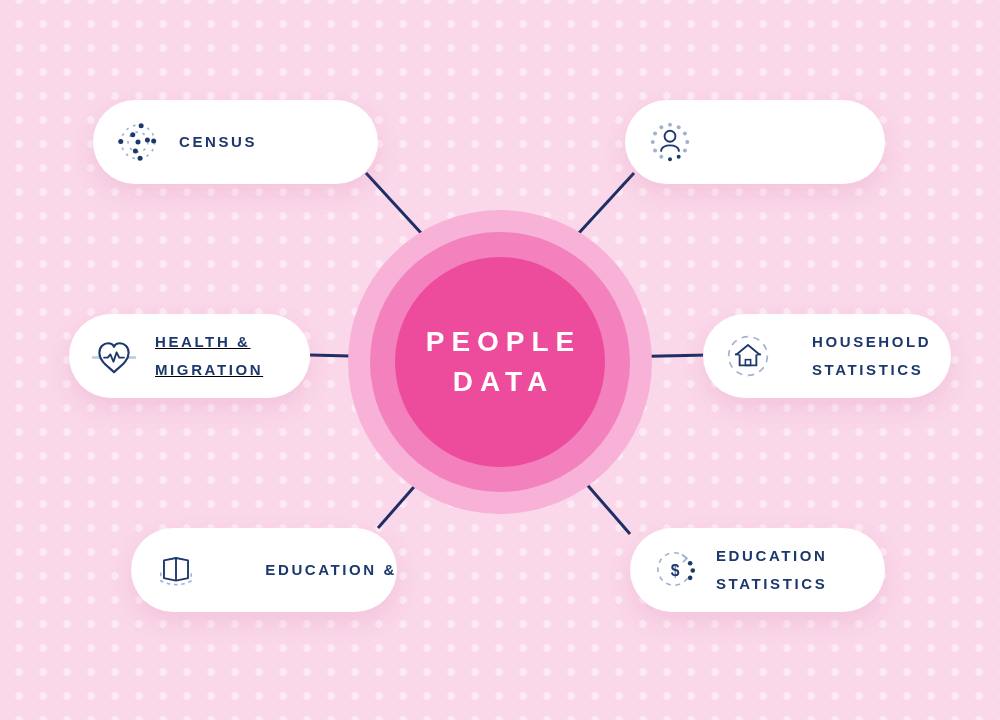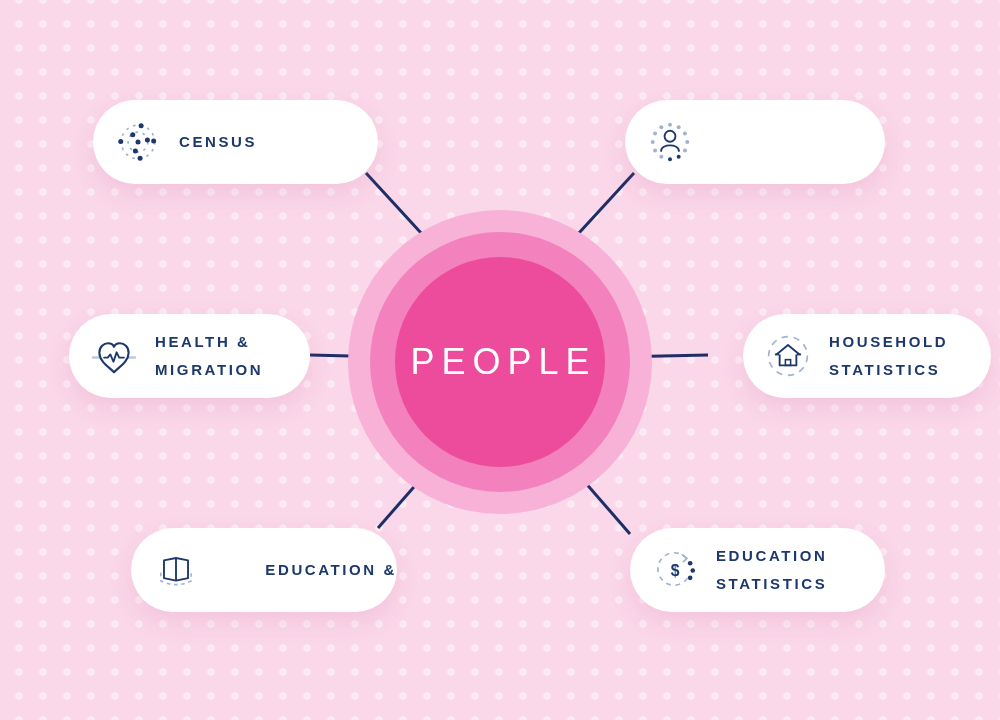--- a/index.html
+++ b/index.html
@@ -17,21 +17,21 @@
   .connector{stroke:#1E2E66;stroke-width:3;}
   .hub{position:absolute;left:348px;top:210px;width:304px;height:304px;z-index:2;}
   .ring{position:absolute;border-radius:50%;}
   .ring-outer{left:0;top:0;width:304px;height:304px;background:#F8B2D8;}
   .ring-mid{left:22px;top:22px;width:260px;height:260px;background:#F381BD;}
   .ring-inner{
     left:47px;top:47px;width:210px;height:210px;background:#ED4C9C;
     display:flex;flex-direction:column;align-items:center;justify-content:center;
   }
   .hub-line{
-    color:#FFFFFF;font-size:36px;font-weight:400;letter-spacing:7px;
+    color:#FFFFFF;font-size:28px;font-weight:700;letter-spacing:7px;
     line-height:40px;padding-left:7px;white-space:nowrap;text-align:right;
   }
   .pill{
     position:absolute;height:84px;z-index:3;
     background:#FFFFFF;border-radius:42px;
     display:flex;align-items:center;
     padding-left:22px;box-sizing:border-box;
     box-shadow:0 10px 22px rgba(214,116,168,0.18);
     cursor:pointer;
   }
@@ -54,20 +54,21 @@
     <line class="connector" x1="708" y1="355" x2="570" y2="358"></line>
     <line class="connector" x1="378" y1="528" x2="455" y2="440"></line>
     <line class="connector" x1="630" y1="534" x2="550" y2="442"></line>
   </svg>
 
   <div class="hub">
     <div class="ring ring-outer"></div>
     <div class="ring ring-mid"></div>
     <div class="ring ring-inner">
       <span class="hub-line">PEOPLE</span>
+      <span class="hub-line">DATA</span>
     </div>
   </div>
 
   <div class="pill" style="left:93px;top:100px;width:285px;">
     <svg class="icon" viewBox="0 0 44 44">
       <circle cx="22" cy="22" r="16" fill="none" stroke="#9FB2D0" stroke-width="1.6" stroke-dasharray="2.5 4.5"></circle>
       <circle cx="22" cy="22" r="9.5" fill="none" stroke="#9FB2D0" stroke-width="1.6" stroke-dasharray="2.5 4.5"></circle>
       <g fill="#1C386C">
         <circle cx="22" cy="22" r="2.4"></circle>
         <circle cx="25" cy="6.5" r="2.4"></circle>
@@ -100,33 +101,33 @@
       </g>
       <g fill="#1C386C">
         <circle cx="22" cy="38.5" r="1.9"></circle>
           <circle cx="30.3" cy="36.2" r="1.9"></circle>
       </g>
       <circle cx="22" cy="16.5" r="5.2" fill="none" stroke="#1C386C" stroke-width="1.8"></circle>
       <path d="M13.5,30.5 C13.5,23.5 30.5,23.5 30.5,30.5" fill="none" stroke="#1C386C" stroke-width="1.8" stroke-linecap="round"></path>
     </svg>
   </div>
 
-  <div class="pill" style="left:69px;top:314px;width:241px;">
+  <div class="pill" style="left:69px;top:314px;width:241px;text-decoration:underline;">
     <svg class="icon" viewBox="0 0 44 44">
       <line x1="1" y1="23.5" x2="43" y2="23.5" stroke="#BCC9DF" stroke-width="2.4"></line>
       <path d="M22,37.5 C17,32.5 8,27 8,18.8 C8,13.2 12.2,9.8 16.4,9.8 C19,9.8 21.2,11.2 22,13.2 C22.8,11.2 25,9.8 27.6,9.8 C31.8,9.8 36,13.2 36,18.8 C36,27 27,32.5 22,37.5 Z" fill="#FFFFFF" stroke="#1C386C" stroke-width="2" stroke-linejoin="round"></path>
       <polyline points="12.5,23.5 16,23.5 18.5,20.5 21.5,27.5 24.5,18.5 27,23.5 31.5,23.5" fill="none" stroke="#1C386C" stroke-width="1.8" stroke-linecap="round" stroke-linejoin="round"></polyline>
     </svg>
     <span class="label">
       <span>HEALTH &amp;</span>
       <span>MIGRATION</span>
     </span>
   </div>
 
-  <div class="pill" style="left:743px;top:314px;width:248px;">
+  <div class="pill" style="left:703px;top:314px;width:248px;gap:23px;">
     <svg class="icon" viewBox="0 0 44 44">
       <circle cx="22" cy="22" r="18.5" fill="none" stroke="#9FB2D0" stroke-width="1.6" stroke-dasharray="6 5.5"></circle>
       <path d="M11,20.5 L22,11.5 L33,20.5" fill="none" stroke="#1C386C" stroke-width="1.8" stroke-linejoin="round"></path>
       <line x1="9.5" y1="20.5" x2="13.5" y2="20.5" stroke="#1C386C" stroke-width="1.8"></line>
       <line x1="30.5" y1="20.5" x2="34.5" y2="20.5" stroke="#1C386C" stroke-width="1.8"></line>
       <path d="M14,20.5 L14,31 L30,31 L30,20.5" fill="none" stroke="#1C386C" stroke-width="1.8" stroke-linejoin="round"></path>
       <rect x="19.5" y="25.5" width="5" height="5.5" fill="none" stroke="#1C386C" stroke-width="1.5"></rect>
     </svg>
     <span class="label">
       <span>HOUSEHOLD</span>

